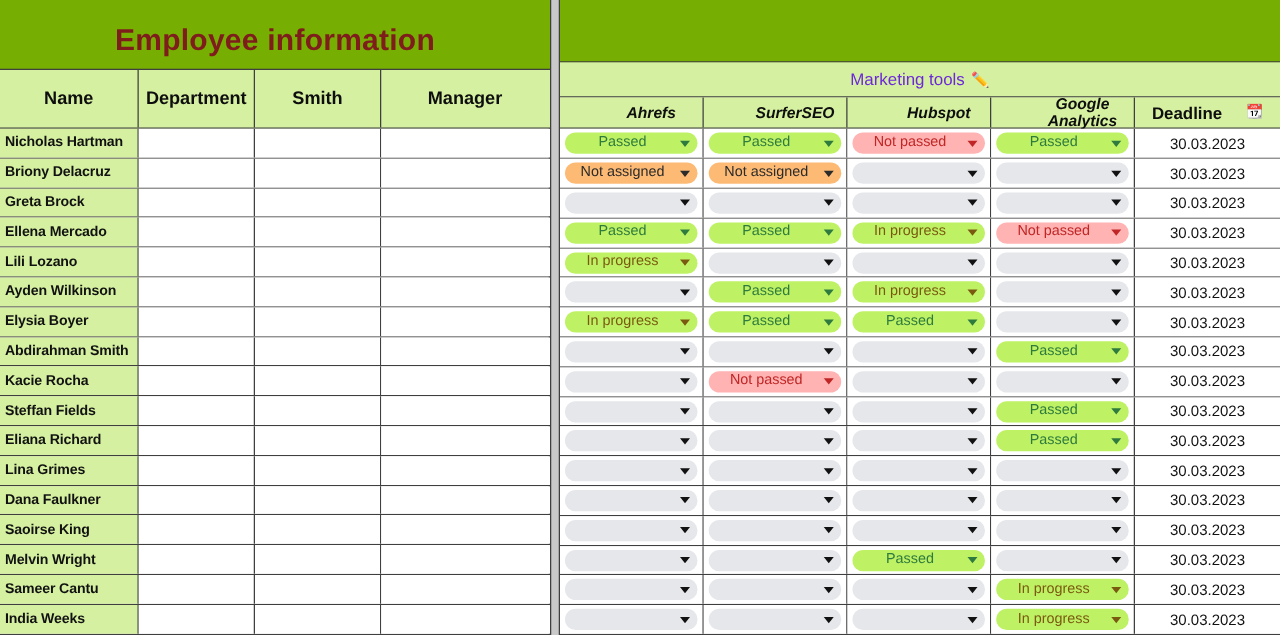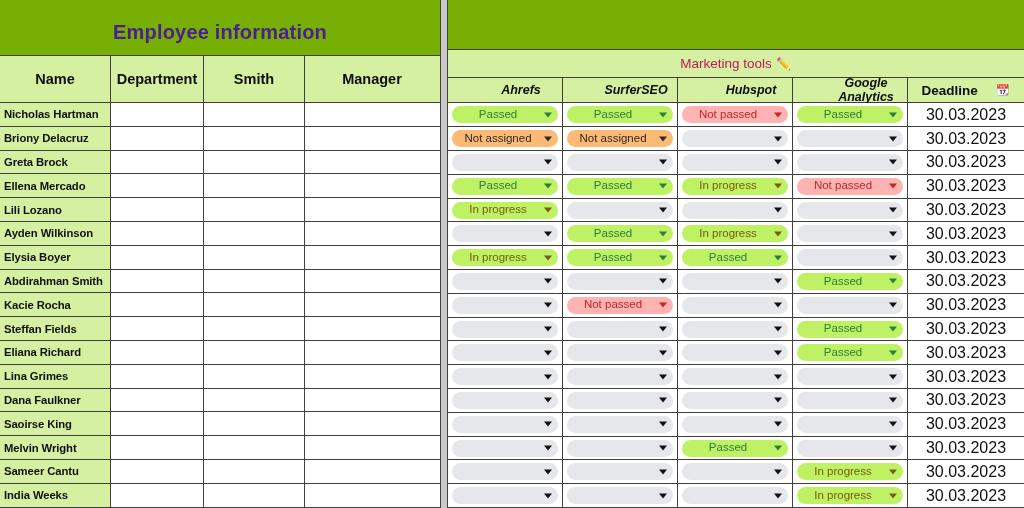--- a/index.html
+++ b/index.html
@@ -17,30 +17,30 @@
             border-left: 1px solid #3f3f3f; border-right: 1px solid #3f3f3f; }
   .pane-right { width: 576px; height: 508px; display: flex; flex-direction: column; }
 
   
   .banner {
     height: 56px; background: #76ae02;
     display: flex; align-items: center; justify-content: center;
     border-bottom: 1px solid #3f3f3f;
   }
   .banner-title {
-    font-size: 20px; font-weight: bold; color: #4c1d95; letter-spacing: .2px; margin-top: 10px;
+    font-size: 24px; font-weight: bold; color: #7f1d1d; letter-spacing: .2px; margin-top: 10px;
   }
   .banner-blank { height: 56px; background: #76ae02; border-bottom: 1px solid #3f3f3f; }
 
   
   .group-strip {
     height: 32px; background: #d5f0a0;
     display: flex; align-items: center; justify-content: center; gap: 5px;
     border-bottom: 1px solid #3f3f3f;
-    font-size: 13.5px; color: #be185d;
+    font-size: 13.5px; color: #6d28d9;
   }
   .pencil-icon { font-size: 12px; line-height: 1; }
 
   
   .col-head-row { display: flex; background: #d5f0a0; border-bottom: 1px solid #3f3f3f; }
   .col-head-row.left { height: 47px; }
   .col-head-row.right { height: 25px; }
   .col-head {
     display: flex; align-items: center; justify-content: center;
     border-right: 1px solid #3f3f3f;
@@ -60,21 +60,21 @@
     display: flex; align-items: center;
     font-size: 11.5px; color: #111;
     overflow: hidden;
   }
   .cell:last-child { border-right: none; }
   .cell.name {
     background: #d5f0a0; font-weight: bold; padding-left: 4px;
     font-size: 11.3px; letter-spacing: -.1px;
   }
   .cell.blank { background: #ffffff; }
-  .cell.date { justify-content: center; background:#fff; font-size: 16px; }
+  .cell.date { justify-content: center; background:#fff; font-size: 12px; }
   .cell.tool { justify-content: center; background: #fff; padding: 0 3px; }
 
   
   .pill {
     width: 100%; max-width: 106px; height: 17px; border-radius: 9px;
     display: flex; align-items: center; justify-content: center;
     position: relative; font-size: 11.5px; line-height: 1;
     background: #e5e7eb; color: #2b2b2b;
     padding-right: 14px;
   }

